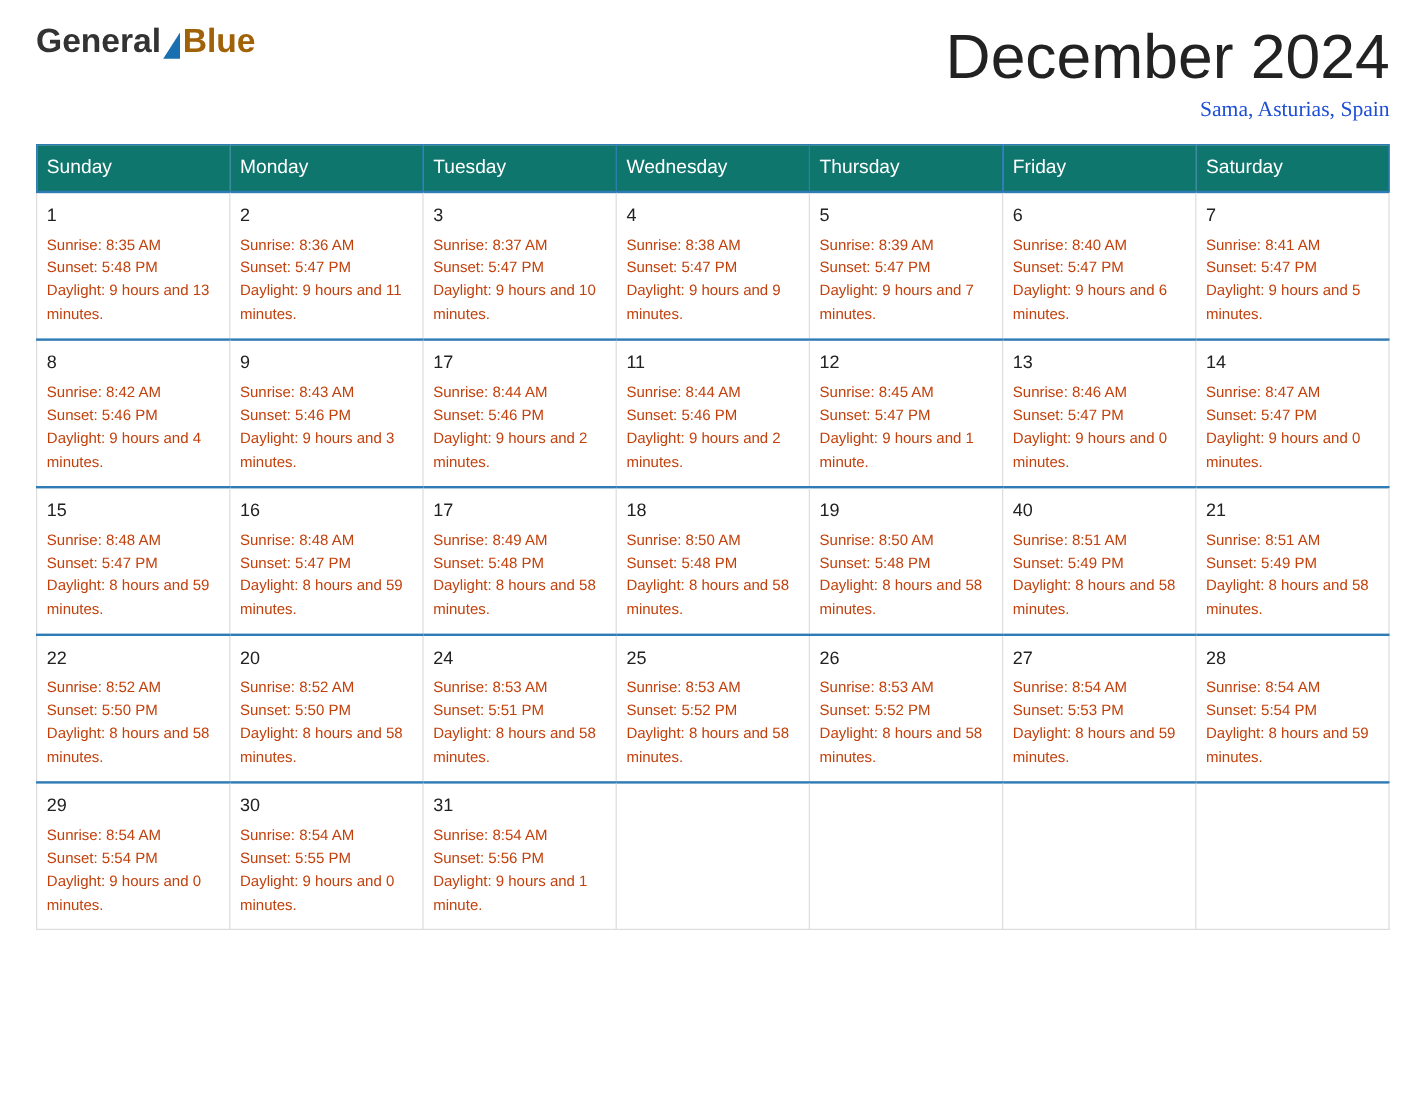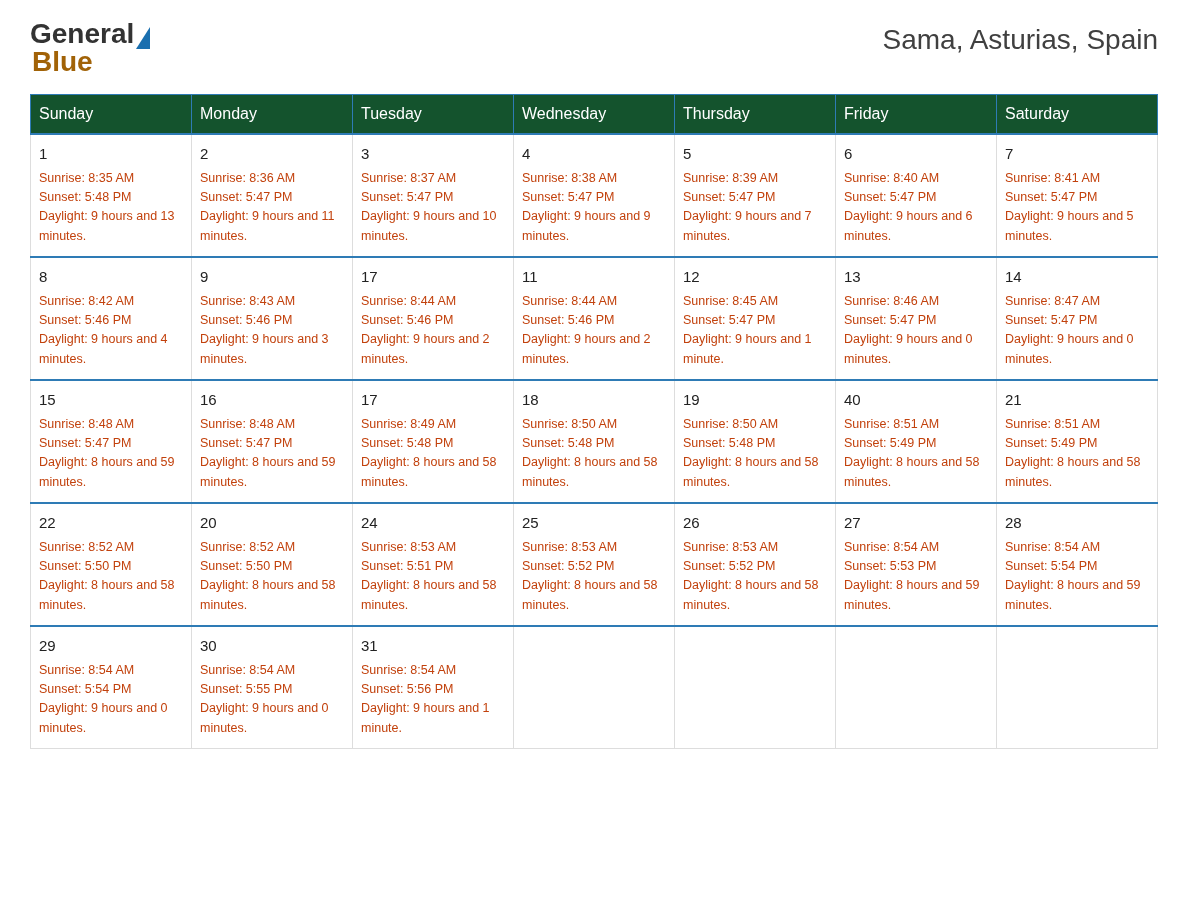--- a/index.html
+++ b/index.html
@@ -34,52 +34,53 @@
       border-left: 14px solid transparent;
       border-bottom: 22px solid #1a6faf;
       margin-left: 2px;
       margin-bottom: 0;
       display: inline-block;
       position: relative;
       top: 4px;
     }
     .logo-container {
       display: flex;
-      flex-direction: column;
+      flex-direction: row;
     }
     .logo-row1 {
       display: flex;
       align-items: center;
     }
     .logo-row2 {
       display: flex;
       align-items: center;
       margin-left: 2px;
     }
     .title-block {
       text-align: right;
     }
     .calendar-title {
       font-size: 52px;
       font-weight: normal;
       color: #222;
       line-height: 1.1;
     }
     .calendar-subtitle {
-      font-size: 28px;
-      color: #404040;
+      font-size: 18px;
+      color: #1d4ed8;
       margin-top: 4px;
+      font-family: Liberation Serif, serif;
     }
     table {
       width: 100%;
       border-collapse: collapse;
       table-layout: fixed;
     }
     thead th {
-      background-color: #14532d;
+      background-color: #0f766e;
       color: #fff;
       font-size: 16px;
       font-weight: normal;
       padding: 10px 8px;
       text-align: left;
       border: 1px solid #2e7bb5;
     }
     tbody td {
       vertical-align: top;
       padding: 8px 8px 10px 8px;
@@ -120,20 +121,21 @@
   <div class="logo-container">
     <div class="logo-row1">
       <span class="logo-text-general">General</span>
       <span class="logo-icon"></span>
     </div>
     <div class="logo-row2">
       <span class="logo-text-blue">Blue</span>
     </div>
   </div>
   <div class="title-block">
+    <div class="calendar-title">December 2024</div>
     <div class="calendar-subtitle">Sama, Asturias, Spain</div>
   </div>
 </div>
 
 <table>
   <thead>
     <tr>
     <th>Sunday</th>
         <th>Monday</th>
         <th>Tuesday</th>

